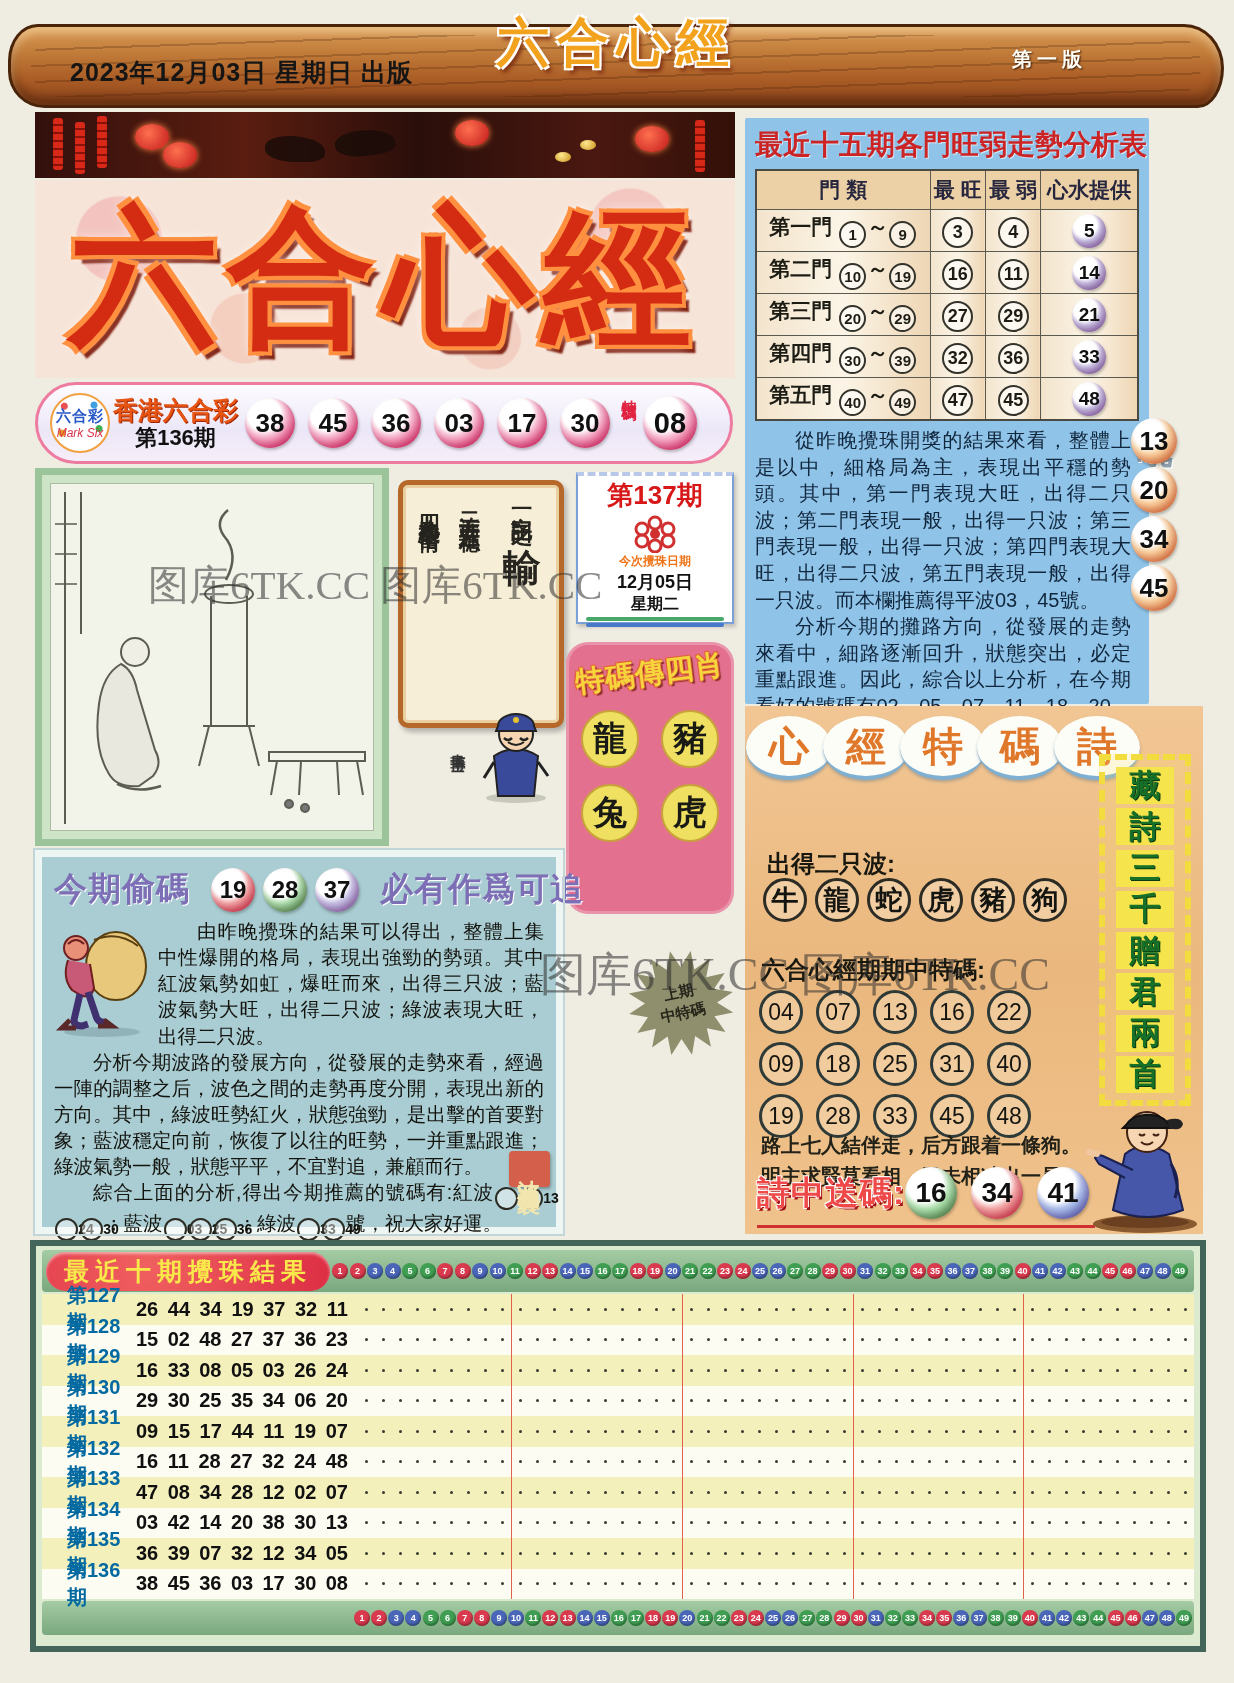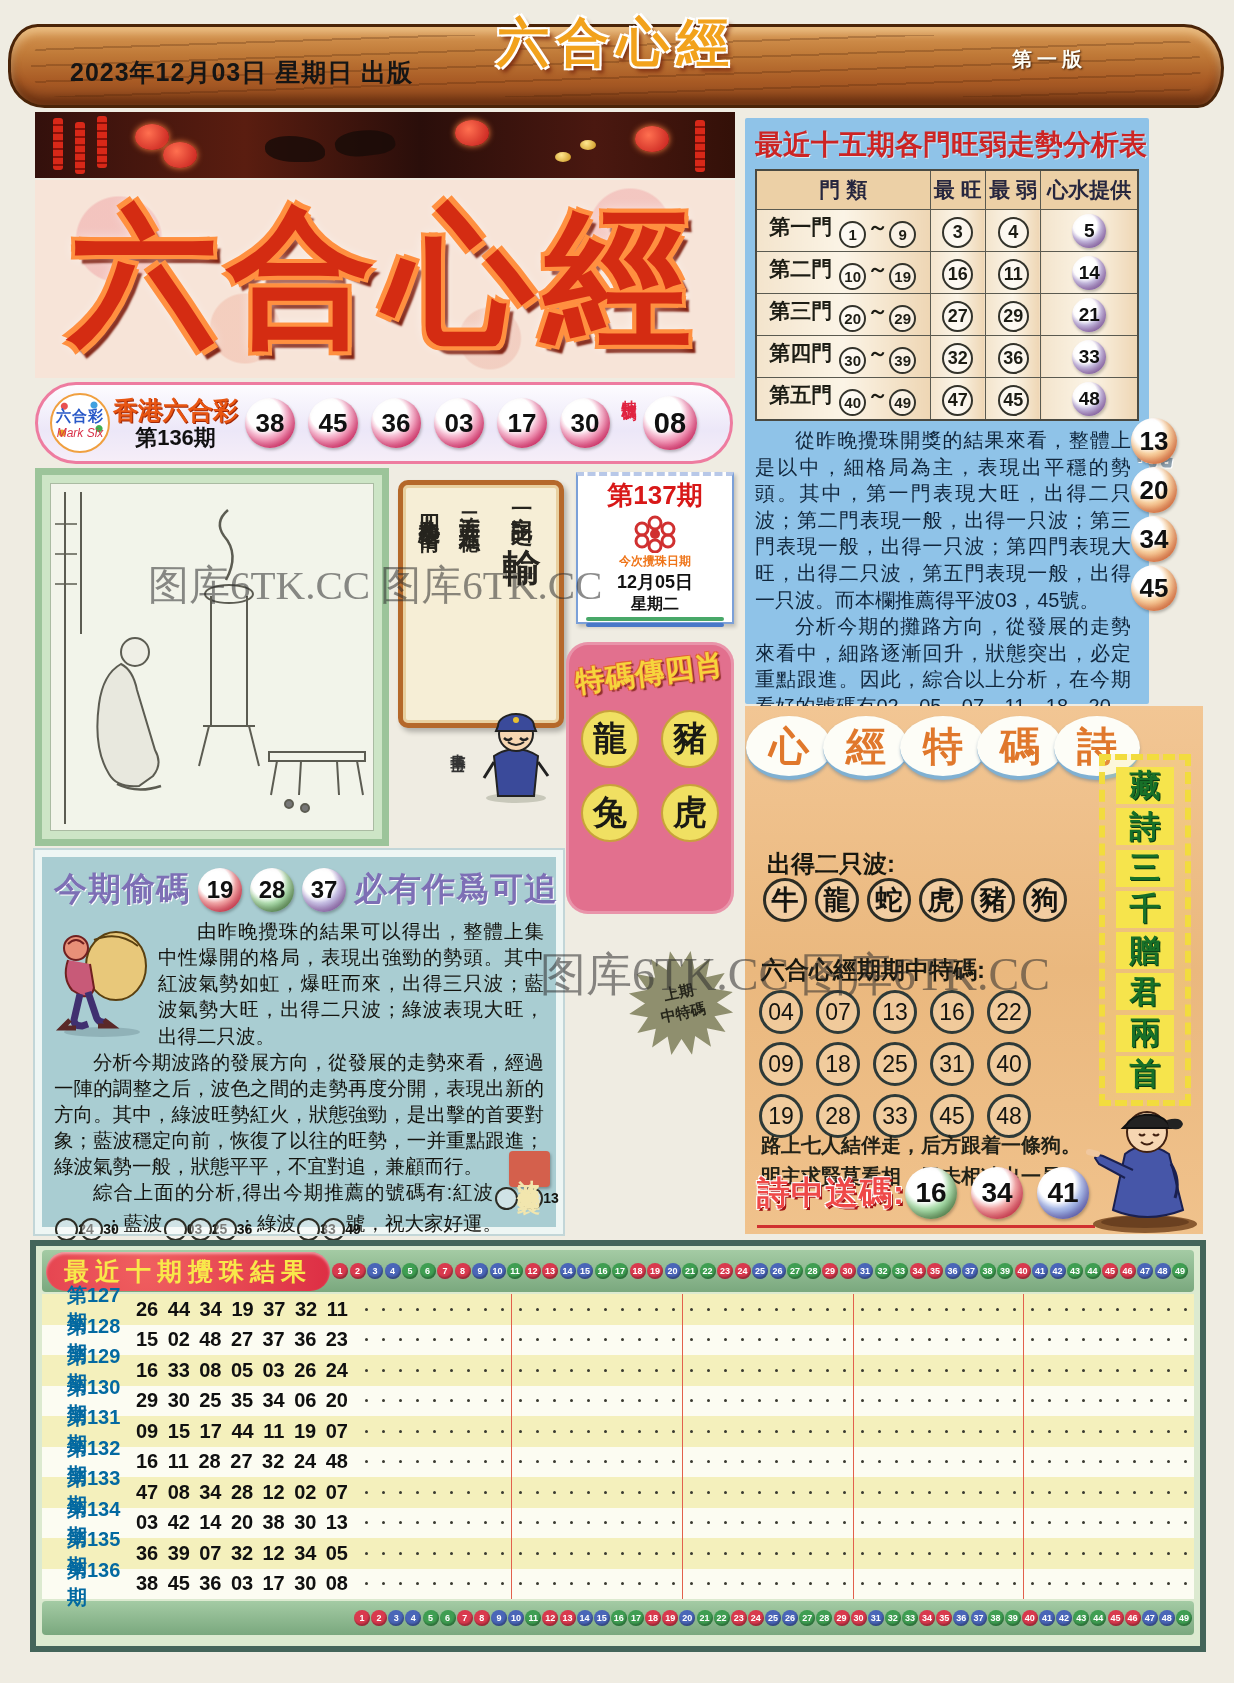--- a/index.html
+++ b/index.html
@@ -73,21 +73,21 @@
 .sizhao-title{text-align:center;font-size:29px;font-weight:900;color:#f6d43c;transform:rotate(-7deg);white-space:nowrap;
  text-shadow:-1px -1px 0 #e2633c,1px -1px 0 #e2633c,-1px 1px 0 #e2633c,2px 2px 1px #90302a;letter-spacing:1px}
 .sizhao-grid{display:grid;grid-template-columns:58px 58px;gap:16px 22px;justify-content:center;margin-top:16px}
 .zcirc{width:58px;height:58px;border-radius:50%;background:#f0e062;border:2px solid #c8a23a;display:flex;align-items:center;justify-content:center;font-size:34px;font-weight:900;color:#1a1a14;font-family:"Liberation Serif",serif}
 
 .star-badge{left:628px;top:950px;width:106px;height:106px;background:#8f8f6e;transform:rotate(-12deg);display:flex;flex-direction:column;align-items:center;justify-content:center;gap:2px;
  clip-path:polygon(100% 50%,83.3% 56.6%,96.2% 69.1%,78.3% 68.9%,85.4% 85.4%,68.9% 78.3%,69.1% 96.2%,56.6% 83.3%,50% 100%,43.4% 83.3%,30.9% 96.2%,31.1% 78.3%,14.6% 85.4%,21.7% 68.9%,3.8% 69.1%,16.7% 56.6%,0% 50%,16.7% 43.4%,3.8% 30.9%,21.7% 31.1%,14.6% 14.6%,31.1% 21.7%,30.9% 3.8%,43.4% 16.7%,50% 0%,56.6% 16.7%,69.1% 3.8%,68.9% 21.7%,85.4% 14.6%,78.3% 31.1%,96.2% 30.9%,83.3% 43.4%)}
 .star-badge span{font-size:15px;font-weight:900;color:#25251a}
 
 .touma{left:35px;top:850px;width:528px;height:384px;background:#a9cdd2;border:7px solid #eef6f4;outline:2px solid #c2d6d8;padding:8px 12px}
-.touma-head{display:flex;align-items:center;gap:8px;margin:2px 0 6px}
+.touma-head{display:flex;align-items:center;gap:21px;margin:2px 0 6px}
 .touma-title,.touma-tail{font-size:33px;font-weight:900;color:#7d6fb5;letter-spacing:1px;text-shadow:1px 1px 0 #fff;white-space:nowrap}
 .touma-balls{display:flex;gap:8px}
 .touma p{font-size:19.5px;line-height:1.34;color:#14140f;text-align:justify}
 .indent{text-indent:2em}
 .thief{float:left;width:96px;height:118px;margin:2px 8px 2px 0}
 .mini-circ{display:inline-flex;width:23px;height:23px;border:2px solid #2c2c24;border-radius:50%;align-items:center;justify-content:center;font-size:14px;font-weight:bold;background:rgba(255,255,255,.45);margin:0 1px;vertical-align:-4px}
 .ribbon{position:absolute;right:6px;bottom:40px;writing-mode:vertical-rl;background:#d4604c;color:#f2e6ae;font-size:23px;font-weight:900;padding:10px 5px;letter-spacing:4px;border-radius:4px;box-shadow:1px 2px 3px rgba(0,0,0,.3)}
 
 .blue-panel{left:745px;top:118px;width:404px;height:586px;background:#8fc3e8;padding:8px 10px;border-radius:2px}
 .an-title{text-align:center;font-size:28px;font-weight:900;color:#cc2424;letter-spacing:0;text-shadow:1px 1px 0 rgba(255,255,255,.6);white-space:nowrap}

